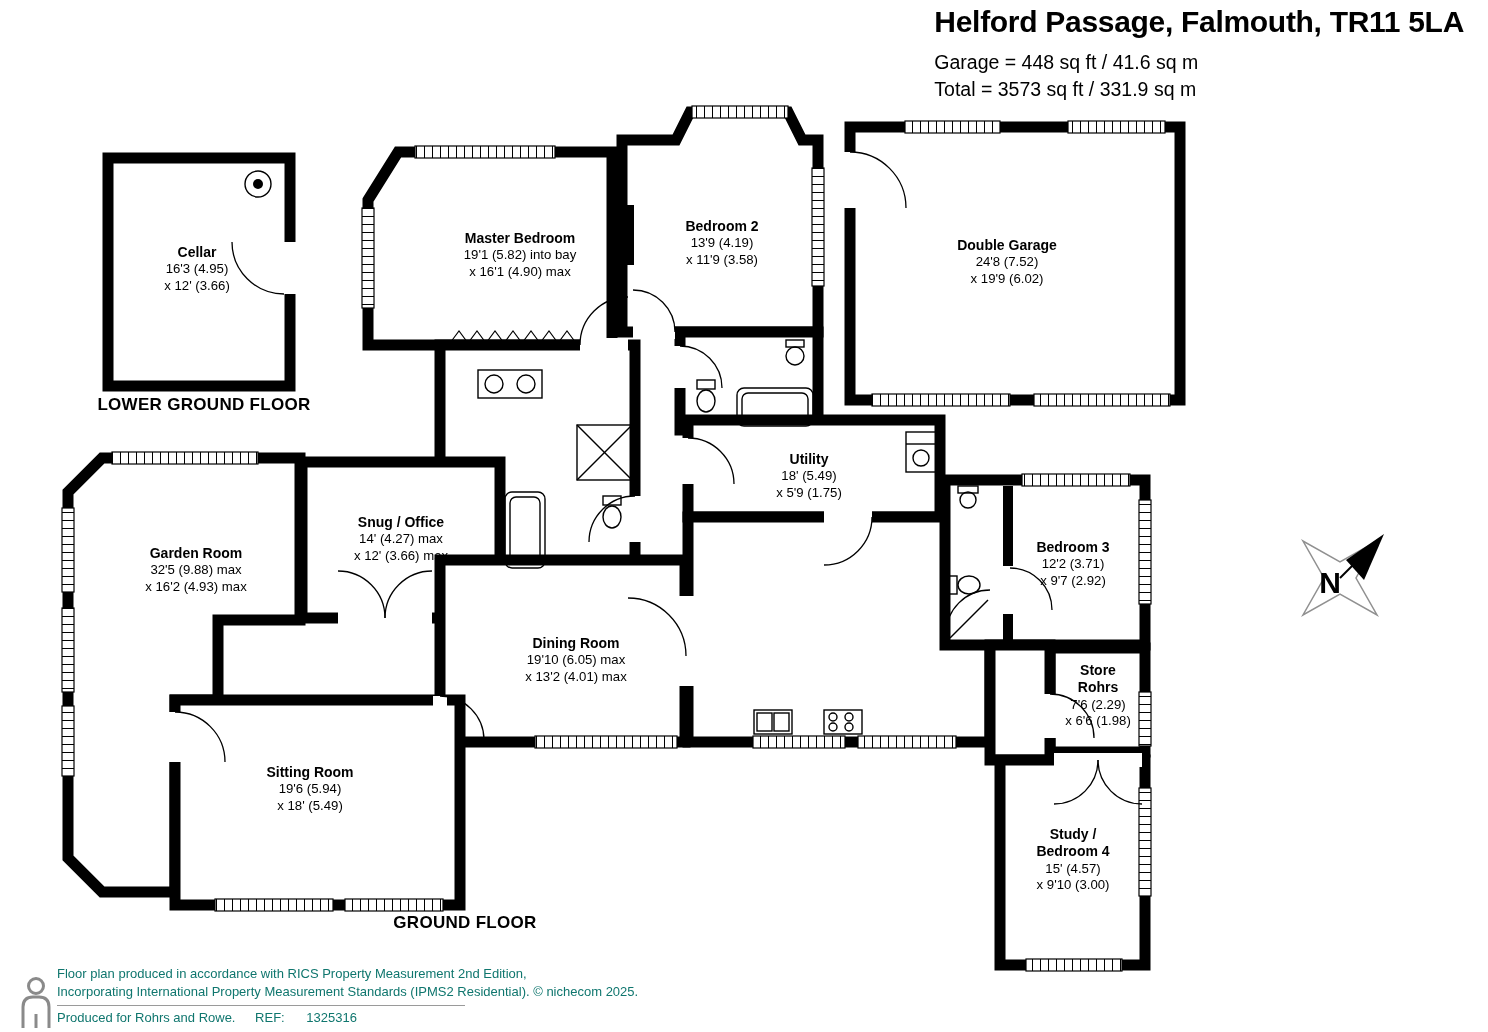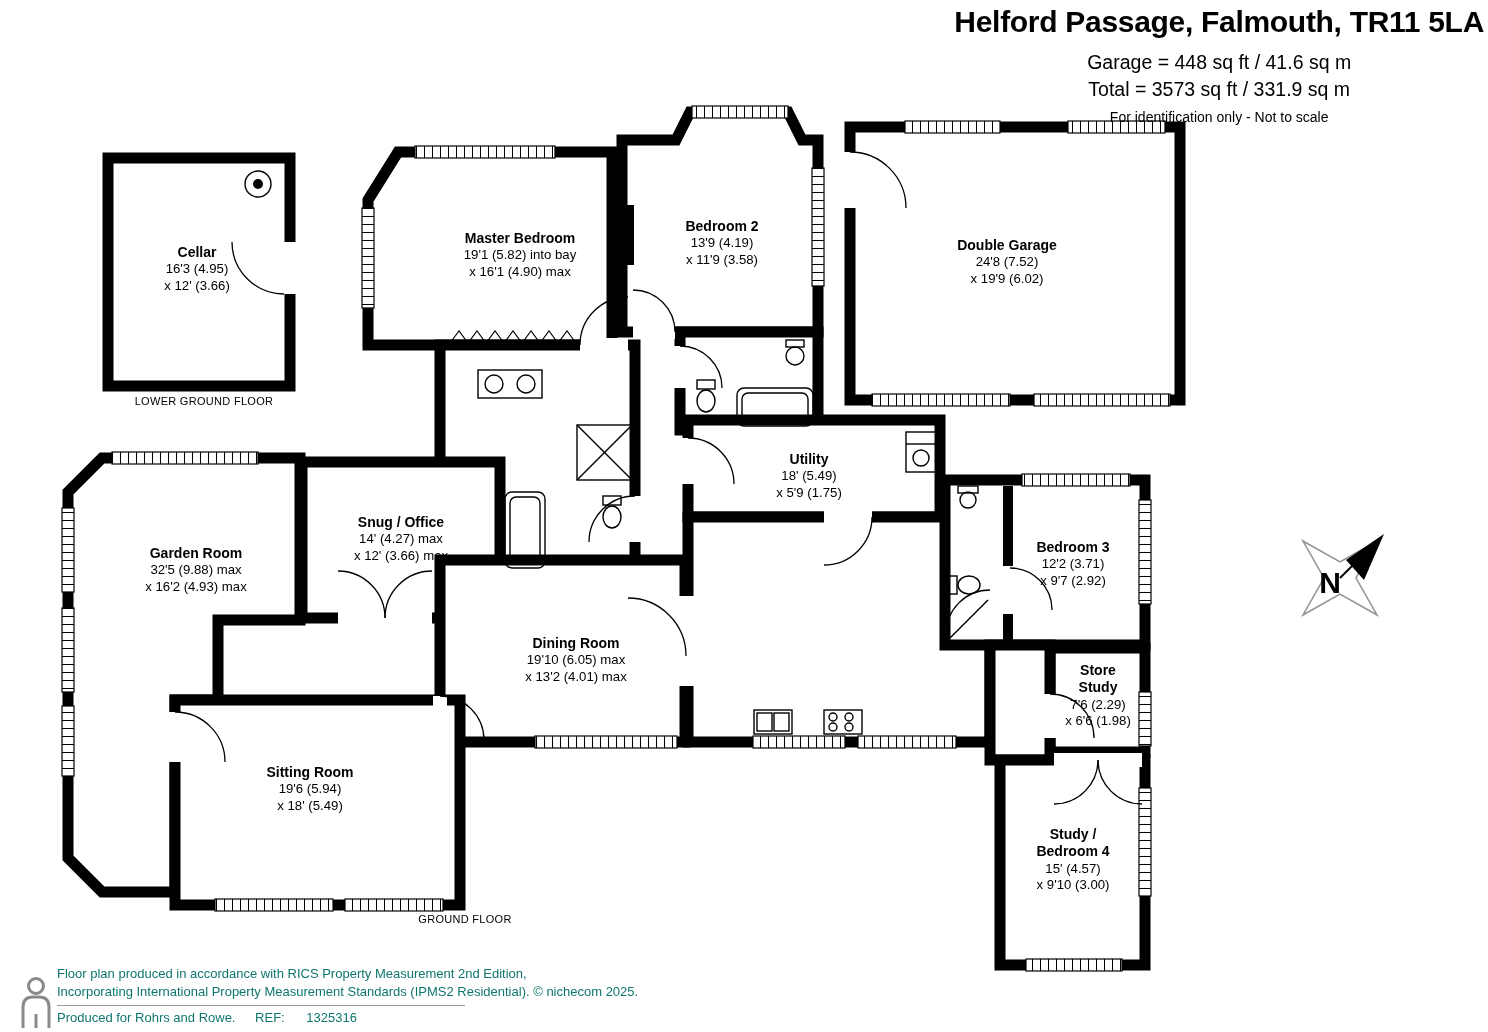--- a/index.html
+++ b/index.html
@@ -1,32 +1,32 @@
 <!DOCTYPE html>
 <html><head>
 <meta charset="utf-8">
 <style>
   * { box-sizing: border-box; margin: 0; padding: 0; }
   html, body { background: #ffffff; }
   body { font-family: "Liberation Sans", sans-serif; color: #000; }
   .page { position: relative; width: 1488px; height: 1032px; background: #fff; overflow: hidden; }
   .plan-svg { position: absolute; left: 0; top: 0; width: 1488px; height: 1032px; }
 
-  .header { position: absolute; top: 5px; right: 4px; text-align: center; }
+  .header { position: absolute; top: 5px; right: 24px; text-align: left; }
   .header .title { font-size: 30px; font-weight: bold; letter-spacing: -0.3px; }
   .header .area { font-size: 19.5px; margin-top: 10px; line-height: 1.4; }
   .header .disclaimer { font-size: 14px; margin-top: 5px; }
 
   .room-label { position: absolute; transform: translateX(-50%); text-align: center;
                 white-space: nowrap; line-height: 1.24; z-index: 5; }
   .room-name { font-weight: bold; font-size: 14px; }
   .room-size { font-size: 13.2px; }
 
-  .floor-label { position: absolute; transform: translateX(-50%); font-weight: normal;
-                 font-size: 11px; white-space: nowrap; letter-spacing: 0.3px; z-index: 5; }
+  .floor-label { position: absolute; transform: translateX(-50%); font-weight: bold;
+                 font-size: 17px; white-space: nowrap; letter-spacing: 0.3px; z-index: 5; }
 
   .footer { position: absolute; left: 57px; bottom: 5px; font-size: 13px; line-height: 1.42; color: #0f766e; }
   .footer .sep { border-top: 1px solid #9a9a9a; width: 408px; margin: 3px 0; }
   .footer .copyright { margin-left: 0; }
   .footer .ref-label { margin-left: 16px; }
   .footer .ref-value { margin-left: 18px; }
 
   .person-svg { position: absolute; left: 14px; top: 976px; }
 </style>
 </head>
@@ -204,21 +204,20 @@
       <text x="1330" y="593" font-size="30" font-weight="bold" text-anchor="middle" fill="#000" font-family="Liberation Sans, sans-serif">N</text>
     </g>
   </svg>
 
   <div class="header">
     <div class="title">Helford Passage, Falmouth, TR11 5LA</div>
     <div class="area">
       <div>Garage = 448 sq ft / 41.6 sq m</div>
       <div>Total = 3573 sq ft / 331.9 sq m</div>
     </div>
-    <div class="disclaimer">For identification only - Not to scale</div>
   </div>
 
   <div class="room-label" style="left:197px; top:244px">
     <div class="room-name">Cellar</div>
     <div class="room-size">16'3 (4.95)</div>
     <div class="room-size">x 12' (3.66)</div>
   </div>
   <div class="room-label" style="left:520px; top:230px">
     <div class="room-name">Master Bedroom</div>
     <div class="room-size">19'1 (5.82) into bay</div>
@@ -254,21 +253,21 @@
     <div class="room-size">19'10 (6.05) max</div>
     <div class="room-size">x 13'2 (4.01) max</div>
   </div>
   <div class="room-label" style="left:1073px; top:539px">
     <div class="room-name">Bedroom 3</div>
     <div class="room-size">12'2 (3.71)</div>
     <div class="room-size">x 9'7 (2.92)</div>
   </div>
   <div class="room-label" style="left:1098px; top:662px">
     <div class="room-name">Store</div>
-    <div class="room-name">Study</div>
+    <div class="room-name">Rohrs</div>
     <div class="room-size">7'6 (2.29)</div>
     <div class="room-size">x 6'6 (1.98)</div>
   </div>
   <div class="room-label" style="left:310px; top:764px">
     <div class="room-name">Sitting Room</div>
     <div class="room-size">19'6 (5.94)</div>
     <div class="room-size">x 18' (5.49)</div>
   </div>
   <div class="room-label" style="left:1073px; top:826px">
     <div class="room-name">Study /</div>

